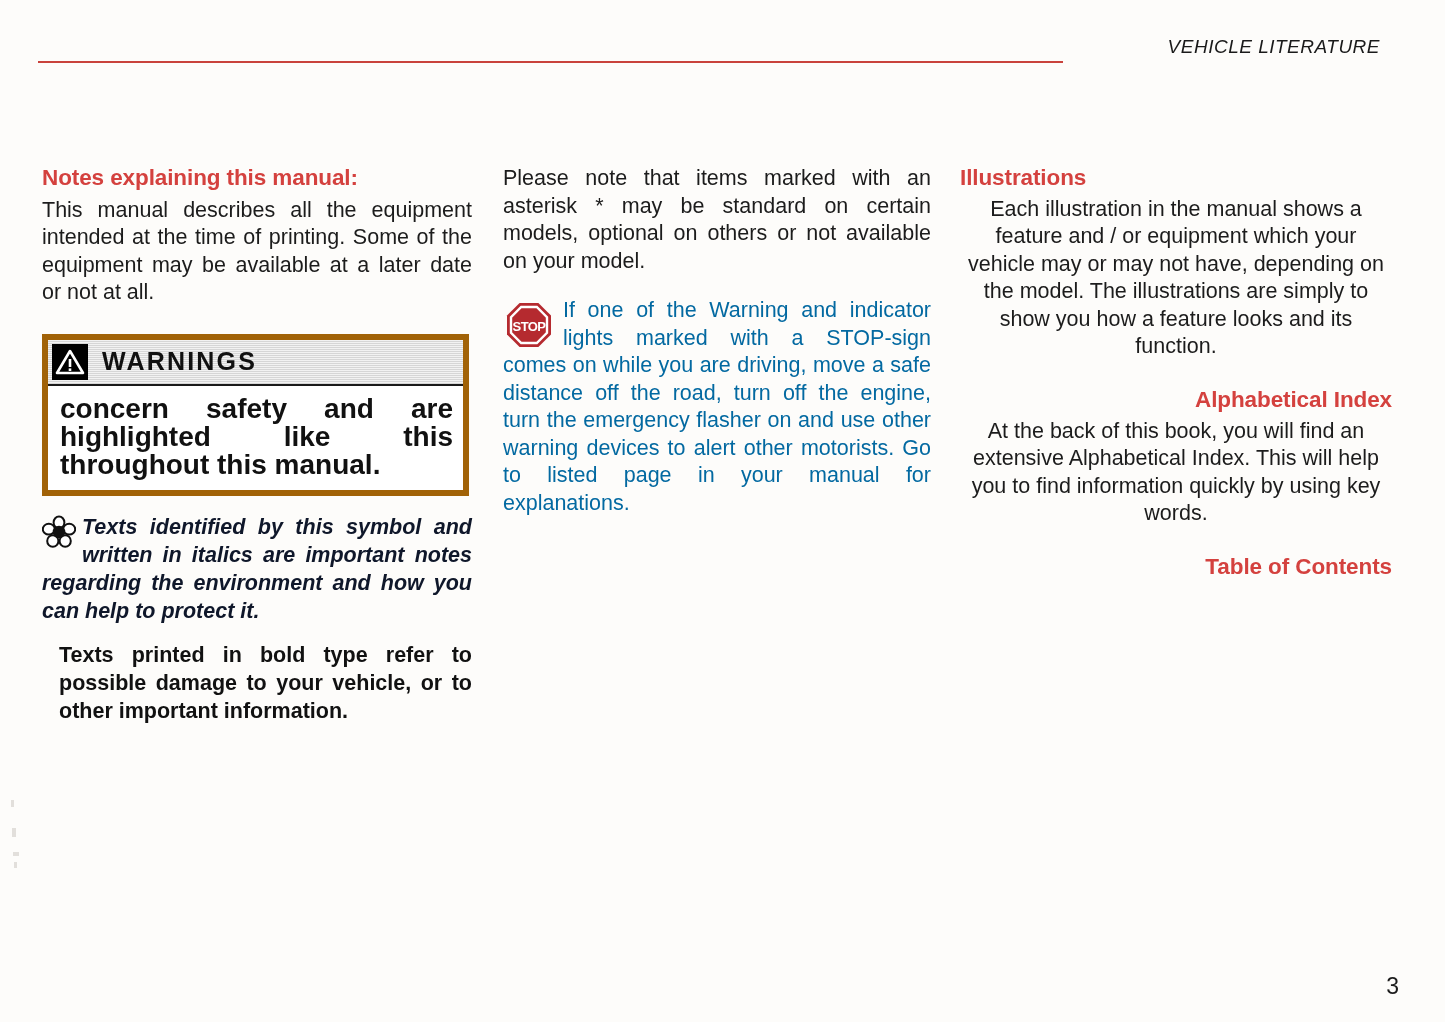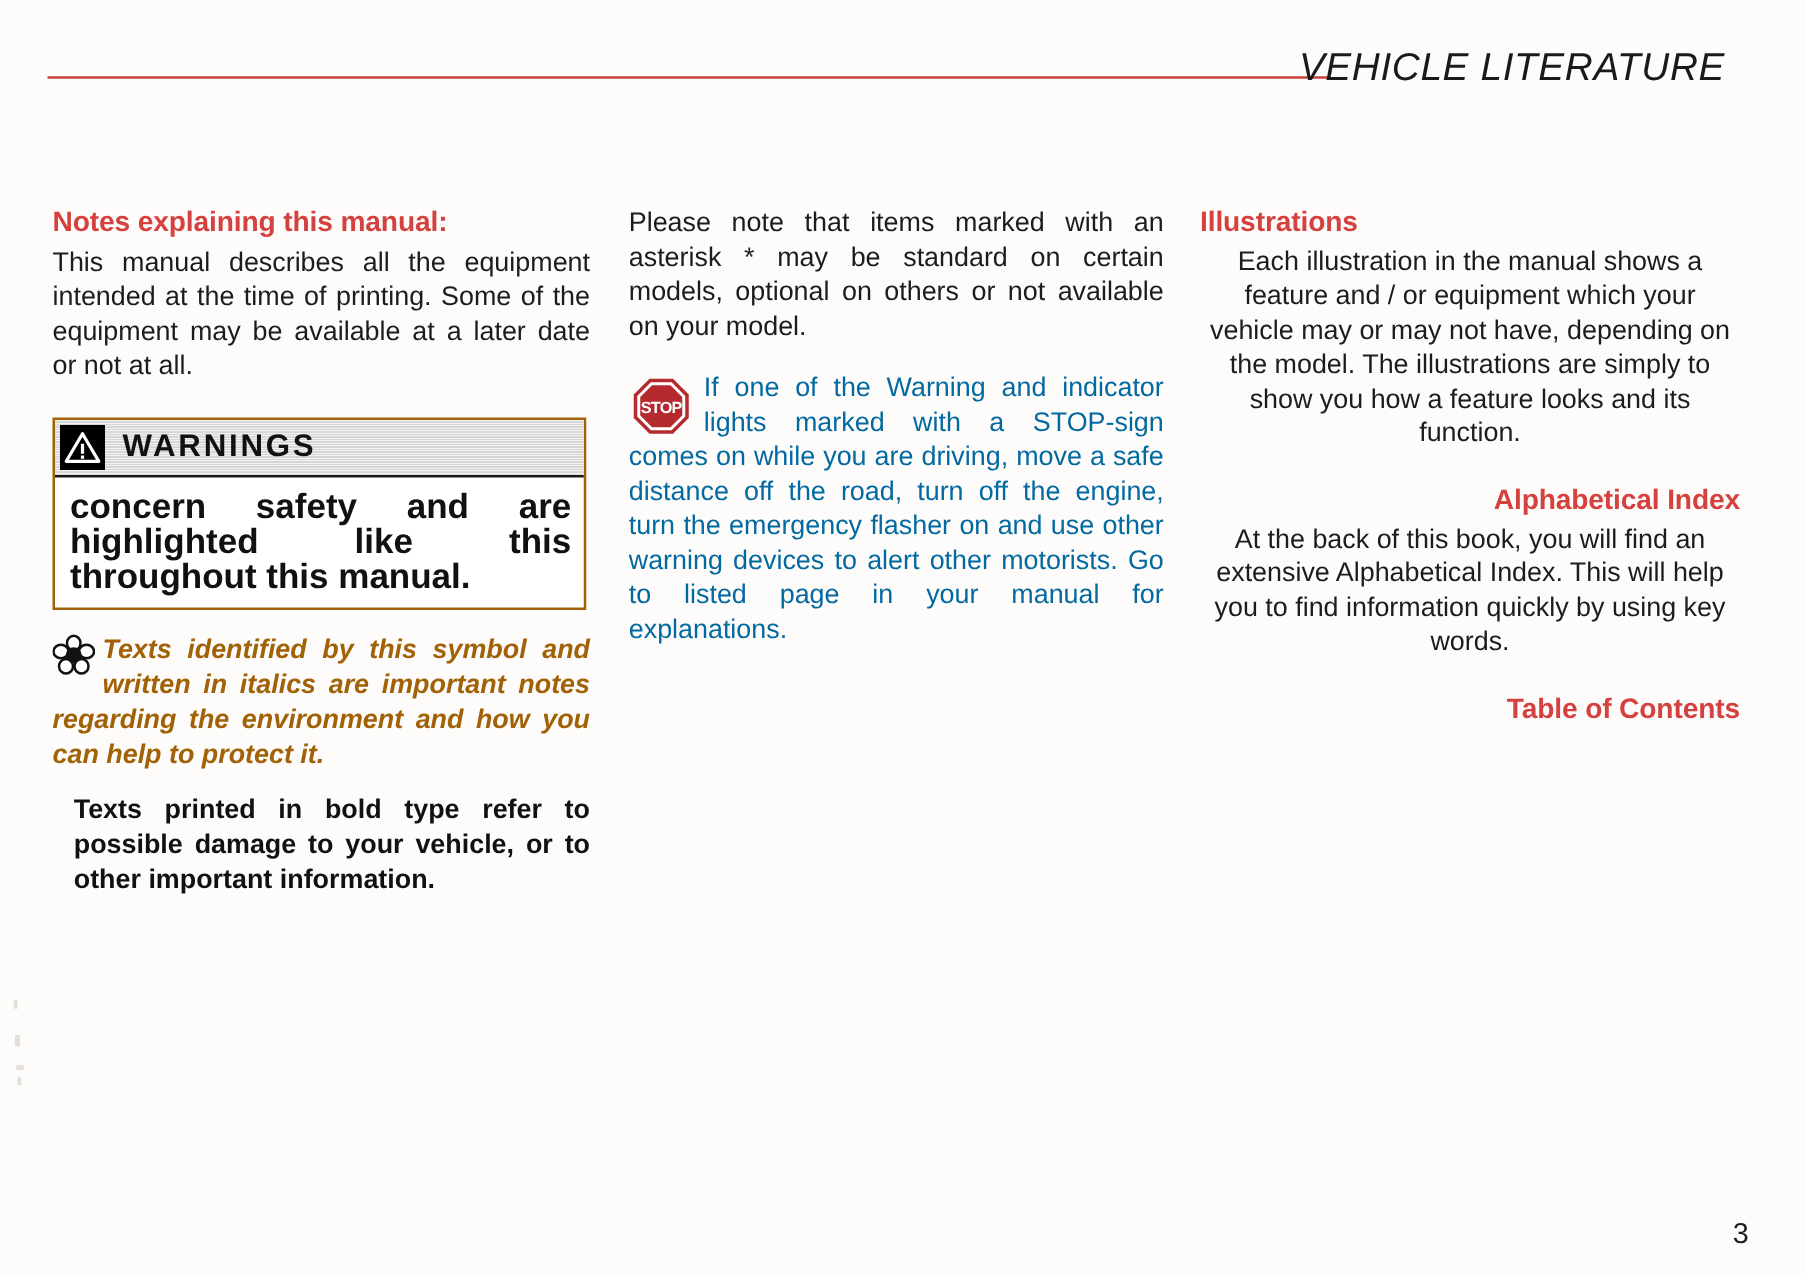--- a/index.html
+++ b/index.html
@@ -29,21 +29,21 @@
     left: 38px;
     top: 25px;
     width: 1025px;
     height: 2px;
     background: #c9423c;
   }
   .header-title {
     position: absolute;
     right: 65px;
     top: 0px;
-    font-size: 31px;
+    font-size: 19px;
     font-style: italic;
     font-weight: 400;
     letter-spacing: 0.5px;
     color: #1a1a1a;
     white-space: nowrap;
     font-family: "Liberation Sans", sans-serif;
   }
 
   
   .columns {
@@ -78,21 +78,21 @@
     color: #1c1c1c;
     text-align: justify;
     font-family: "Liberation Sans", sans-serif;
   }
   p.body.ragged { text-align: center; }
 
   
   .warnings-box {
     margin-top: 27px;
     width: 427px;
-    border: 2px solid #a16207;
+    border: 6px solid #a16207;
     background: #ffffff;
     box-sizing: border-box;
   }
   .warnings-head {
     display: flex;
     align-items: center;
     height: 44px;
     background: repeating-linear-gradient(
         0deg,
         #d6d6d6 0px, #d6d6d6 1px,
@@ -130,21 +130,21 @@
   }
 
   
   .env-note {
     position: relative;
     margin-top: 17px;
     font-size: 21.5px;
     line-height: 28px;
     font-weight: bold;
     font-style: italic;
-    color: #a16207;
+    color: #0f172a;
     text-align: justify;
   }
   .env-note .flower {
     float: left;
     width: 34px;
     height: 34px;
     margin: 2px 6px 0 0;
   }
 
   .bold-note {

